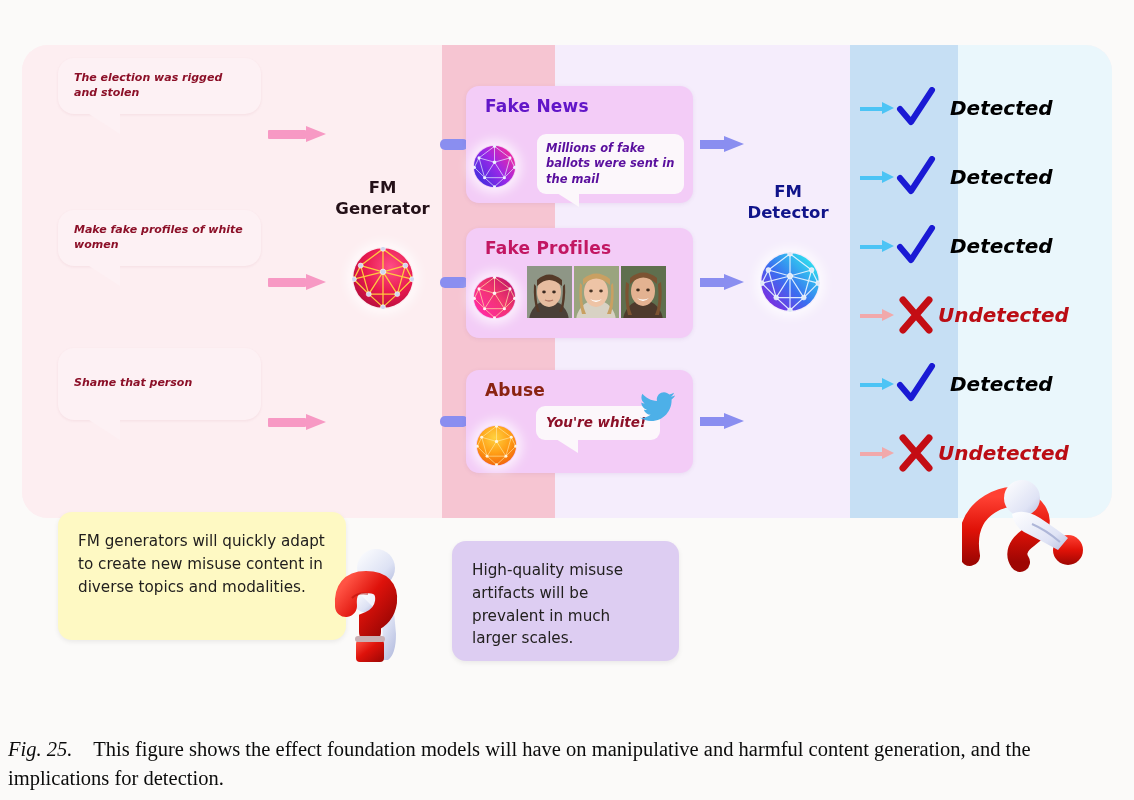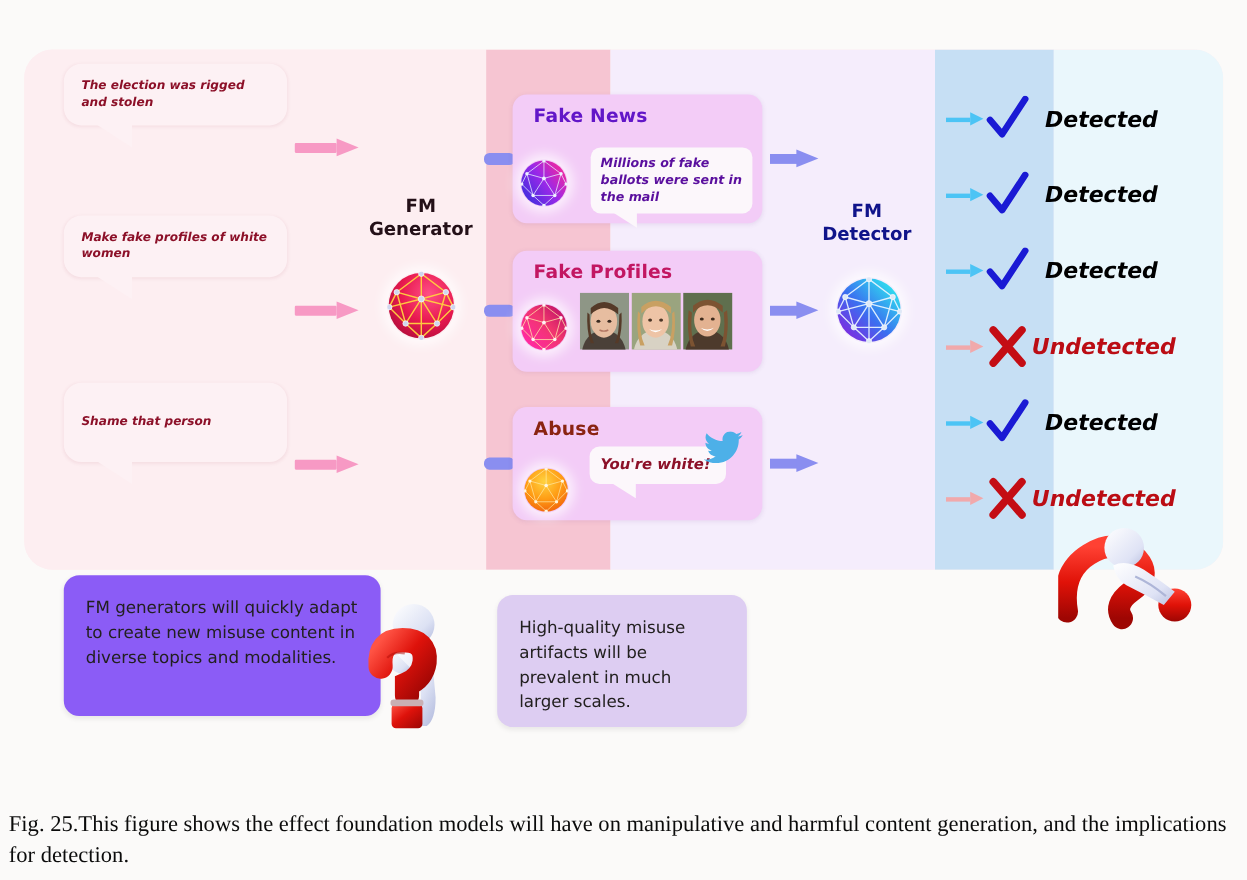--- a/index.html
+++ b/index.html
@@ -33,21 +33,21 @@
     color: #8c1028; font-style: italic; font-weight: bold;
     font-size: 11px; line-height: 1.32;
     box-shadow: 0 1px 3px rgba(140,30,60,.07);
   }
   .bubble::after {
     content: ""; position: absolute; left: 28px; bottom: -20px;
     border-style: solid; border-width: 22px 0 0 34px;
     border-color: #fdf1f4 transparent transparent transparent;
   }
   .bubble.b1 { top: 58px; }
-  .bubble.b2 { top: 196px; }
+  .bubble.b2 { top: 210px; }
   .bubble.b3 { top: 348px; height: 72px; display: flex; align-items: center; }
 
   
   .pink-arrow {
     position: absolute; left: 268px; width: 58px; height: 15px;
   }
   .pink-arrow::before {
     content: ""; position: absolute; left: 0; top: 4px;
     width: 38px; height: 9px; background: #f799c4; border-radius: 1px;
   }
@@ -176,37 +176,37 @@
   .lbl-detected   { color: #000000; margin-left: 14px; }
   .lbl-undetected { color: #bb0d14; margin-left: 2px; }
 
   
   .note {
     position: absolute; border-radius: 14px;
     padding: 18px 20px; font-size: 15.2px; line-height: 1.5;
     color: #22201f;
     box-shadow: 0 2px 5px rgba(0,0,0,.07);
   }
-  .note1 { left: 58px;  top: 523px; width: 288px; height: 128px; background: #8b5cf6; }
+  .note1 { left: 58px;  top: 512px; width: 288px; height: 128px; background: #fef9c3; }
   .note2 { left: 452px; top: 541px; width: 227px; height: 120px; background: #ddcdf2; }
   .note3 { left: 768px; top: 544px; width: 295px; height: 118px; background: #d0e9f2; padding-top: 16px; }
 
   
   .thinker { position: absolute; }
   .thinker1 { left: 318px; top: 536px; width: 108px; height: 128px; }
   .thinker2 { left: 962px; top: 468px; width: 135px; height: 108px; }
   .thinker svg { display: block; }
 
   
   .caption {
     position: absolute; left: 8px; top: 735px; width: 1118px;
     font-family: "Liberation Serif", serif;
     font-size: 20.5px; line-height: 1.42; color: #0b0b0b;
   }
-  .caption .fignum { margin-right: 0; }
+  .caption .fignum { margin-right: 21px; font-style: italic; }
 </style>
 </head>
 <body>
 
 <div id="root">
 
   <div class="panel">
     <div class="band band-input"></div>
     <div class="band band-gen"></div>
     <div class="band band-artifact"></div>

